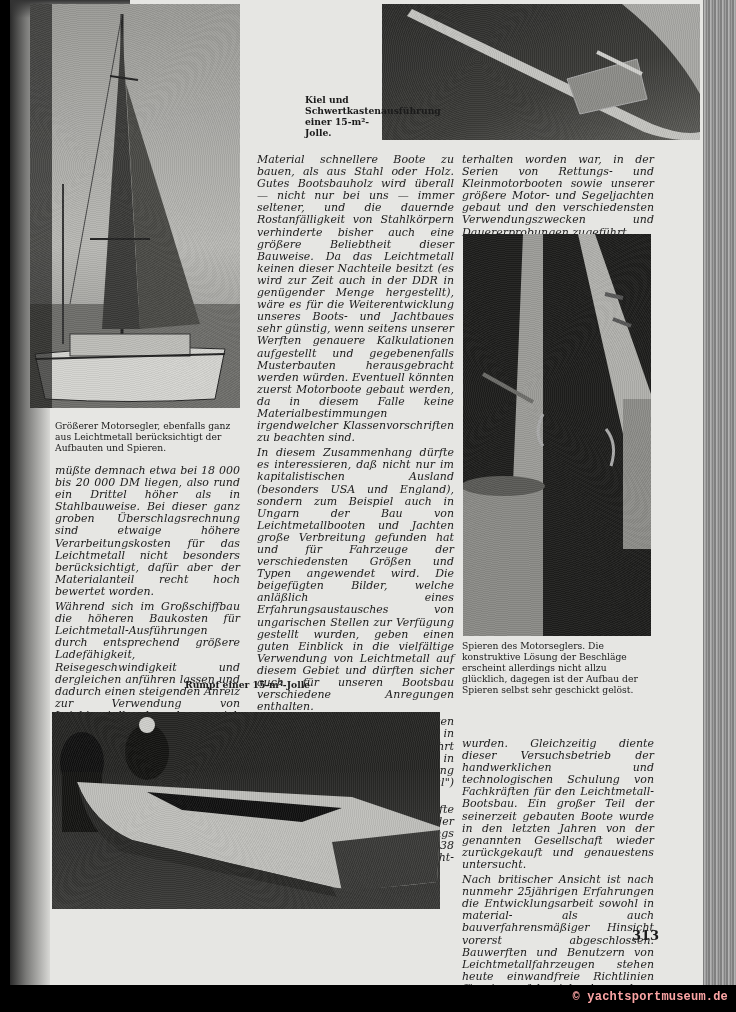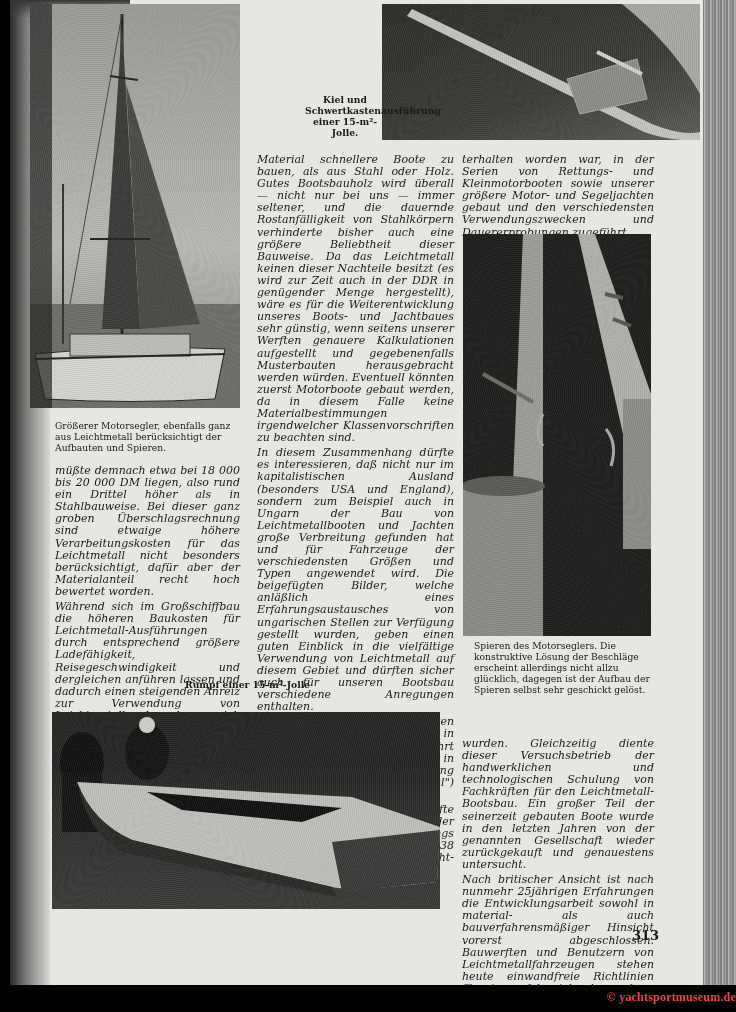--- a/index.html
+++ b/index.html
@@ -3,46 +3,46 @@
 <meta charset="utf-8">
 <style>
   html, body { margin:0; padding:0; }
   body { width:736px; height:1012px; background:#000; position:relative; overflow:hidden; font-family:"DejaVu Serif", serif; }
   .page { position:absolute; left:10px; top:0; width:693px; height:985px; background:#e6e6e3; }
   .page-shade { position:absolute; left:10px; top:0; width:40px; height:985px; background:linear-gradient(90deg,#2a2a2a 0%, #7a7a78 40%, #d8d8d5 100%); }
   .page-top-shade { position:absolute; left:10px; top:0; width:120px; height:18px; background:linear-gradient(180deg,#333 0%, rgba(200,200,200,0) 100%); }
   .book-edge { position:absolute; left:703px; top:0; width:33px; height:985px;
     background:repeating-linear-gradient(90deg,#666 0px,#999 1px,#ccc 2px,#777 3px,#aaa 5px,#555 6px); }
   .footer-bar { position:absolute; left:0; top:985px; width:736px; height:27px; background:#000; }
-  .watermark { position:absolute; right:0; top:990px; color:#ef4444; font-family:Liberation Serif, serif; font-size:12px; font-weight:bold; letter-spacing:0.2px; }
+  .watermark { position:absolute; right:8px; top:990px; color:#fca5a5; font-family:Liberation Mono, monospace; font-size:12px; font-weight:bold; letter-spacing:0.2px; }
 
   .photo { position:absolute; overflow:hidden; }
   .grain { position:absolute; inset:0; background:
       repeating-radial-gradient(circle at 30% 40%, rgba(255,255,255,0.05) 0 1px, rgba(0,0,0,0.05) 1px 2px); pointer-events:none; }
 
   
   #photo-sailboat { left:30px; top:4px; width:210px; height:404px; background:linear-gradient(180deg,#9a9a96 0%, #b8b8b4 60%, #8c8c88 100%); }
   
   #photo-keel { left:382px; top:4px; width:318px; height:136px; background:linear-gradient(160deg,#2c2c2a 0%, #3b3b38 60%, #5c5c58 100%); }
   
   #photo-spars { left:463px; top:234px; width:188px; height:402px; background:#1e1e1c; }
   
   #photo-hull { left:52px; top:712px; width:388px; height:197px; background:linear-gradient(180deg,#1c1c1a 0%, #2e2e2c 50%, #3a3a38 100%); }
 
   .text { position:absolute; color:#1a1a1a; font-family:"DejaVu Serif", serif; font-size:11px; line-height:12.1px; text-align:justify;font-style:italic; }
   .text p { margin:0 0 3px 0; }
   .caption { position:absolute; color:#1a1a1a; font-family:"DejaVu Serif", serif; font-size:9.2px; line-height:11px; }
-  .caption-center { text-align:center; font-weight:bold; }
+  .caption-center { text-align:left; font-weight:bold; }
 
   #caption-sailboat { left:55px; top:420px; width:185px; }
   #col1 { left:55px; top:465px; width:185px; }
   #caption-keel { left:305px; top:94px; width:80px; }
   #col2 { left:257px; top:154px; width:197px; }
   #col3-top { left:462px; top:154px; width:192px; }
-  #caption-spars { left:474px; top:640px; width:192px; }
+  #caption-spars { left:462px; top:640px; width:192px; }
   #caption-hull { left:185px; top:679px; width:200px; font-weight:bold; }
   #col3-bottom { left:462px; top:738px; width:192px; }
   #page-number { position:absolute; left:632px; top:928px; font-family:"DejaVu Serif", serif; font-weight:bold; font-size:13px; color:#1a1a1a; }
 </style>
 </head>
 <body>
 
 <div class="page"></div>
 <div class="page-shade"></div>
 <div class="page-top-shade"></div>

